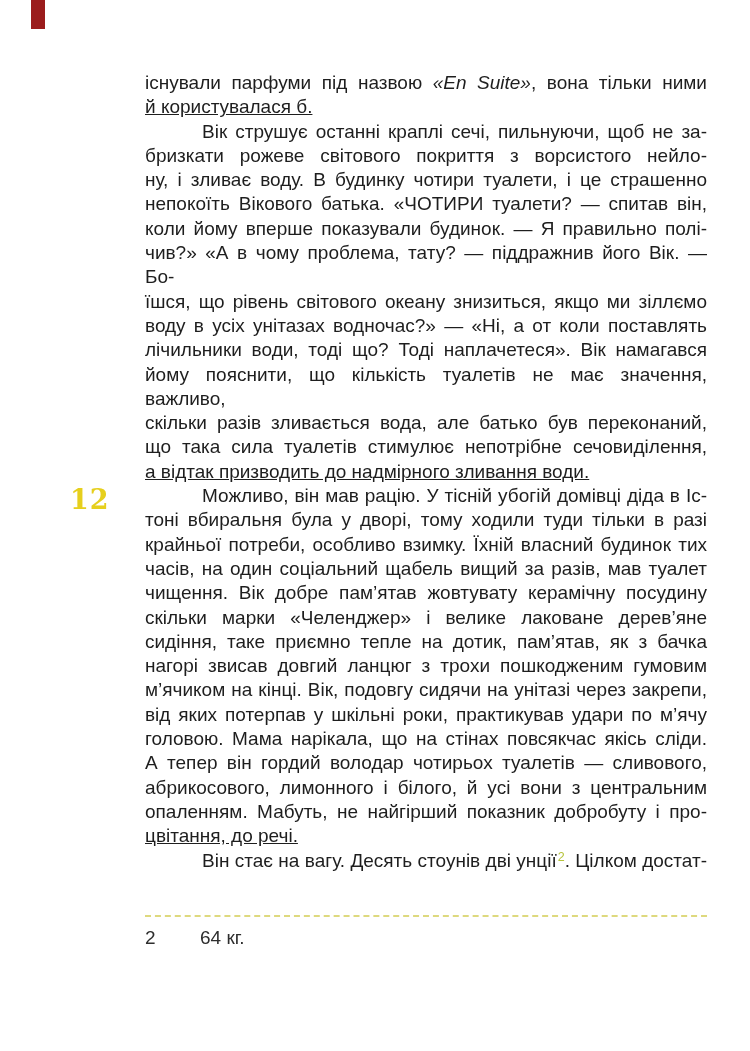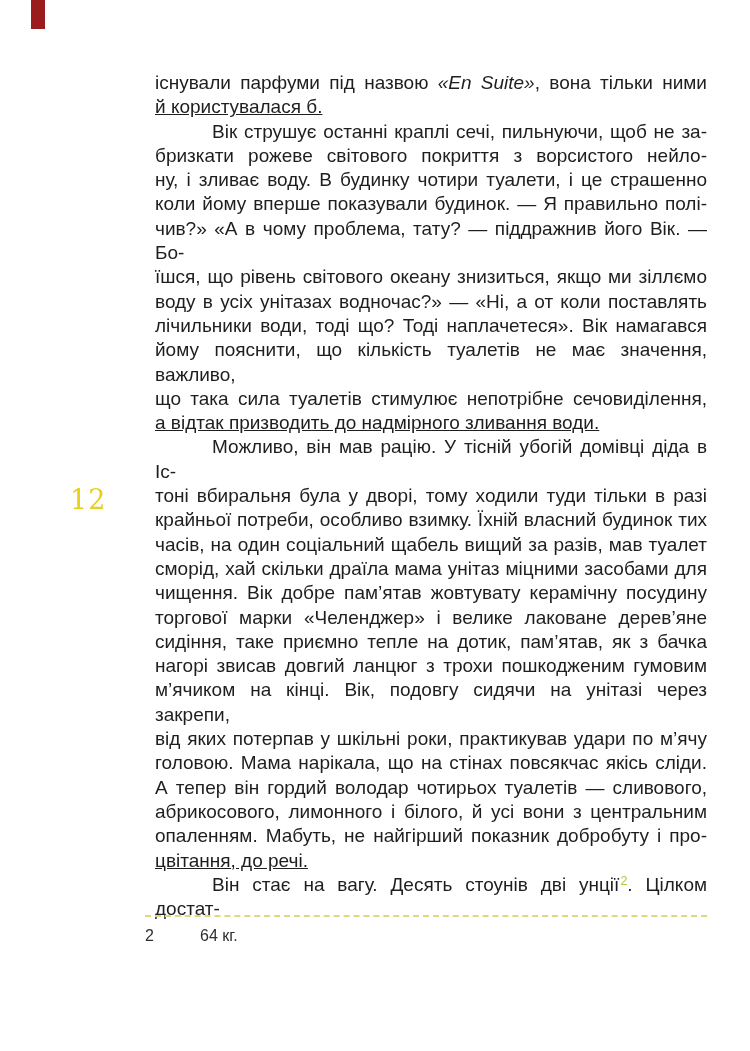--- a/index.html
+++ b/index.html
@@ -13,37 +13,36 @@
   .bookmark {
     position: absolute;
     left: 31px; top: 0;
     width: 14px; height: 29px;
     background: #9b1c1c;
   }
   .pagenum {
     position: absolute;
     left: 70px; top: 484px;
     font-family: "DejaVu Serif", serif;
-    font-weight: normal;
+    font-weight: bold;
     font-size: 27px;
     color: #e6cf1d;
     letter-spacing: 1px;
   }
   .textcol {
     position: absolute;
     left: 145px; top: 71px;
     width: 562px;
     font-size: 19px;
     line-height: 24.3px;
     color: #1e1e1e;
   }
   .ln {
     text-align: justify;
     text-align-last: justify;
-    margin-left: 10px;
   }
   .ln.ind { text-indent: 57px; }
   .ln.last { text-align-last: left; text-decoration: underline; }
   .it { font-style: italic; }
   .fnref {
     color: #b6c33b;
     font-size: 12.5px;
     line-height: 0;
     vertical-align: 6px;
     margin-left: 1px;
@@ -51,56 +50,57 @@
   .fnsep {
     position: absolute;
     left: 145px; top: 915px;
     width: 562px; height: 0;
     border-top: 2px dashed #ded97e;
   }
   .footnote {
     position: absolute;
     left: 145px; top: 927px;
     width: 562px;
-    font-size: 16px;
+    font-size: 19px;
     color: #2e2e2e;
   }
   .fnmark {
     display: inline-block;
     width: 55px;
   }
 </style>
 </head>
 <body>
 
 <div class="bookmark"></div>
 
 <div class="pagenum">12</div>
 
 <div class="textcol" id="textcol">
     <div class="ln"><span>існували парфуми під назвою </span><span class="it">«En Suite»</span><span>, вона тільки ними</span></div>
     <div class="ln last">й користувалася б.</div>
     <div class="ln ind">Вік струшує останні краплі сечі, пильнуючи, щоб не за-</div>
     <div class="ln">бризкати рожеве світового покриття з ворсистого нейло-</div>
     <div class="ln">ну, і зливає воду. В будинку чотири туалети, і це страшенно</div>
+    <div class="ln">непокоїть Вікового батька. «ЧОТИРИ туалети? — спитав він,</div>
     <div class="ln">коли йому вперше показували будинок. — Я правильно полі-</div>
     <div class="ln">чив?» «А в чому проблема, тату? — піддражнив його Вік. — Бо-</div>
     <div class="ln">їшся, що рівень світового океану знизиться, якщо ми зіллємо</div>
     <div class="ln">воду в усіх унітазах водночас?» — «Ні, а от коли поставлять</div>
     <div class="ln">лічильники води, тоді що? Тоді наплачетеся». Вік намагався</div>
     <div class="ln">йому пояснити, що кількість туалетів не має значення, важливо,</div>
+    <div class="ln">скільки разів зливається вода, але батько був переконаний,</div>
     <div class="ln">що така сила туалетів стимулює непотрібне сечовиділення,</div>
     <div class="ln last">а відтак призводить до надмірного зливання води.</div>
     <div class="ln ind">Можливо, він мав рацію. У тісній убогій домівці діда в Іс-</div>
     <div class="ln">тоні вбиральня була у дворі, тому ходили туди тільки в разі</div>
     <div class="ln">крайньої потреби, особливо взимку. Їхній власний будинок тих</div>
     <div class="ln">часів, на один соціальний щабель вищий за разів, мав туалет</div>
-    <div class="ln">сморід, хай скільки драїла мама унітаз міцними засобами для</div>
     <div class="ln">чищення. Вік добре пам’ятав жовтувату керамічну посудину</div>
-    <div class="ln">торгової марки «Челенджер» і велике лаковане дерев’яне</div>
+    <div class="ln">скільки марки «Челенджер» і велике лаковане дерев’яне</div>
     <div class="ln">сидіння, таке приємно тепле на дотик, пам’ятав, як з бачка</div>
     <div class="ln">нагорі звисав довгий ланцюг з трохи пошкодженим гумовим</div>
     <div class="ln">м’ячиком на кінці. Вік, подовгу сидячи на унітазі через закрепи,</div>
     <div class="ln">від яких потерпав у шкільні роки, практикував удари по м’ячу</div>
     <div class="ln">головою. Мама нарікала, що на стінах повсякчас якісь сліди.</div>
     <div class="ln">А тепер він гордий володар чотирьох туалетів — сливового,</div>
     <div class="ln">абрикосового, лимонного і білого, й усі вони з центральним</div>
     <div class="ln">опаленням. Мабуть, не найгірший показник добробуту і про-</div>
     <div class="ln last">цвітання, до речі.</div>
     <div class="ln ind"><span>Він стає на вагу. Десять стоунів дві унції</span><span class="fnref">2</span><span>. Цілком достат-</span></div>

